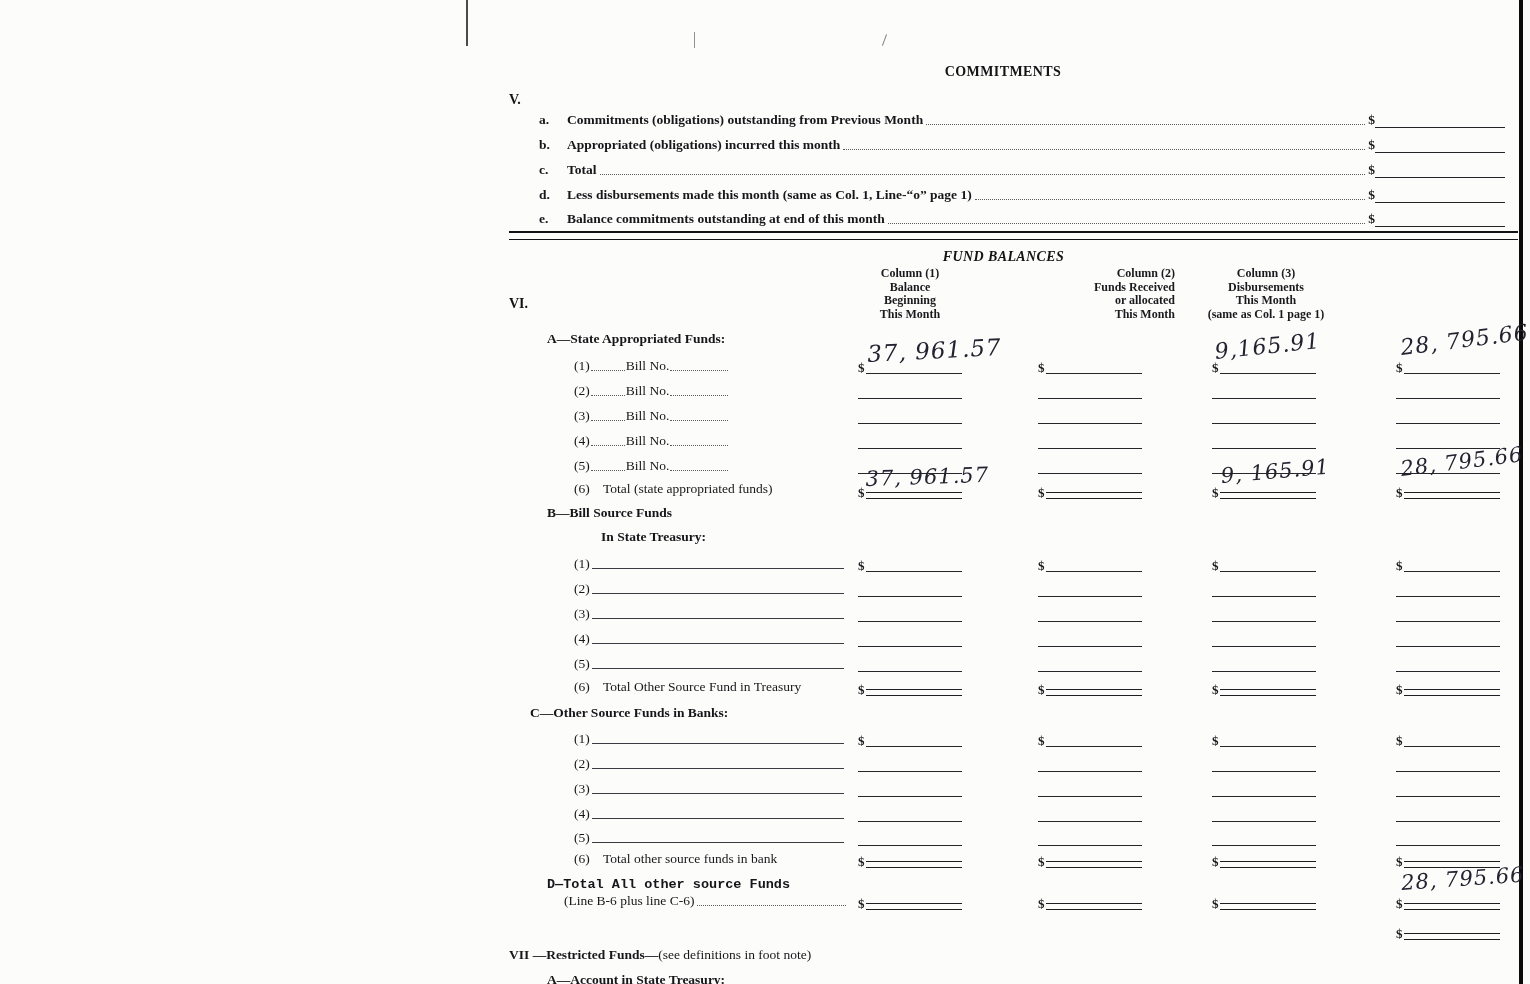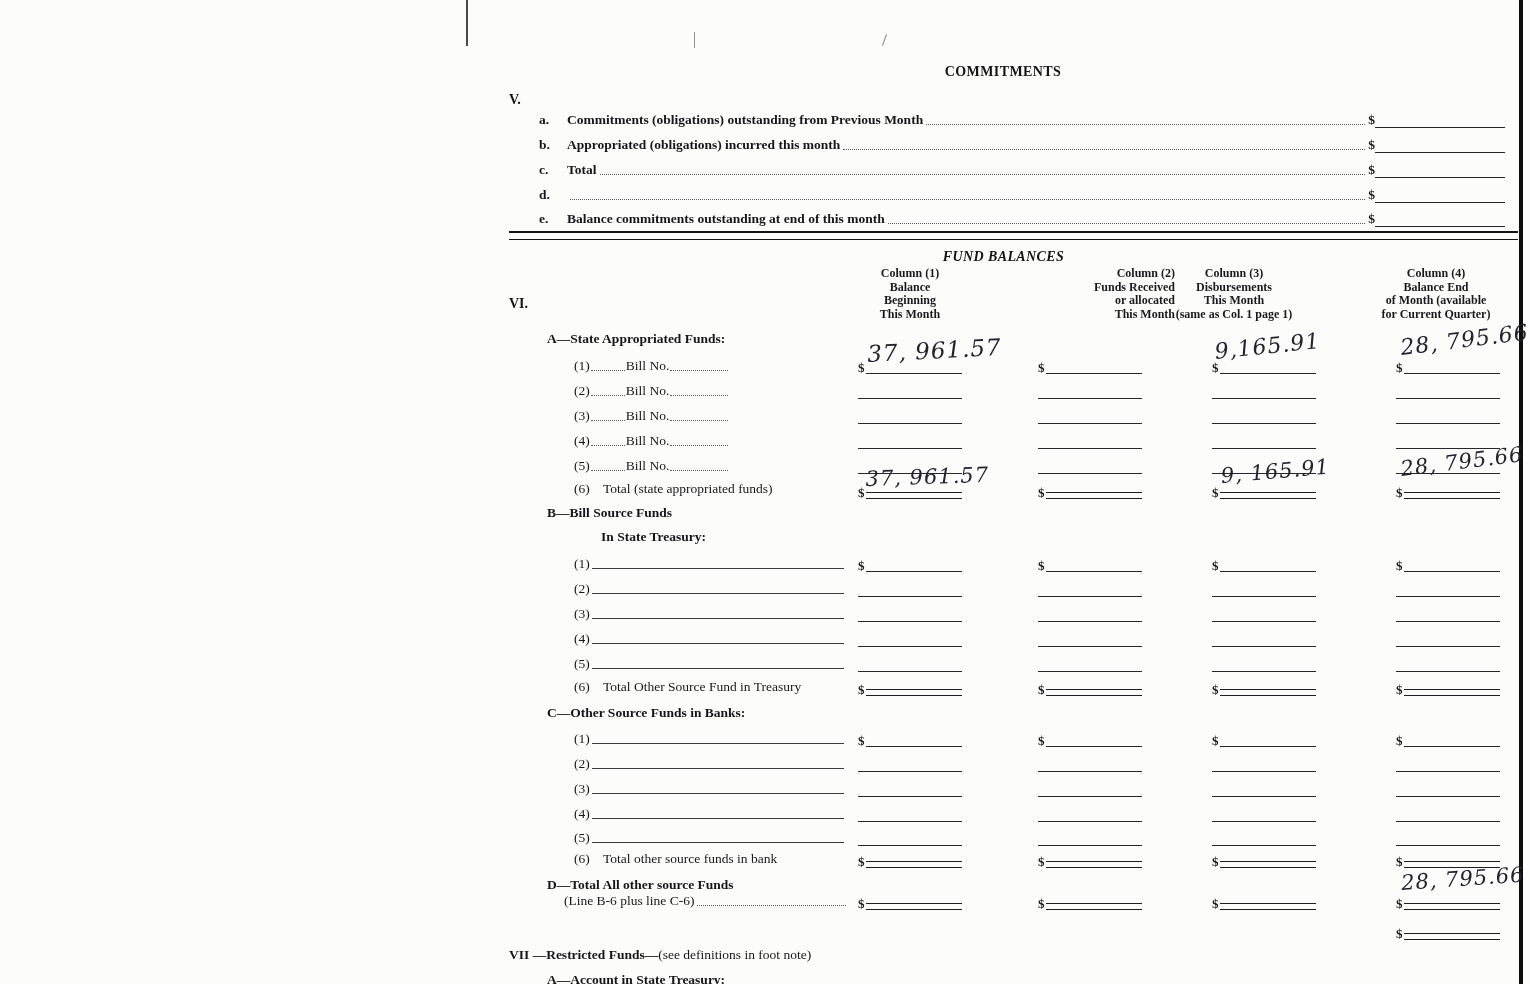--- a/index.html
+++ b/index.html
@@ -66,20 +66,21 @@
   </div>
   <div class="crow" style="top:161px;">
     <span class="lt">c.</span>
     <span class="lb">Total</span>
     <span class="lead"></span>
     <span class="d">$</span>
     <span class="uline"></span>
   </div>
   <div class="crow" style="top:186px;">
     <span class="lt">d.</span>
+    <span class="lb">Less disbursements made this month (same as Col. 1, Line-“o” page 1)</span>
     <span class="lead"></span>
     <span class="d">$</span>
     <span class="uline"></span>
   </div>
   <div class="crow" style="top:210px;">
     <span class="lt">e.</span>
     <span class="lb">Balance commitments outstanding at end of this month</span>
     <span class="lead"></span>
     <span class="d">$</span>
     <span class="uline"></span>
@@ -94,31 +95,25 @@
     <div>Balance</div>
     <div>Beginning</div>
     <div>This Month</div>
   </div>
   <div class="colhead" style="left:1005px;width:170px;text-align:right;">
     <div>Column (2)</div>
     <div>Funds Received</div>
     <div>or allocated</div>
     <div>This Month</div>
   </div>
-  <div class="colhead" style="left:1144px;width:180px;">
+  <div class="colhead" style="left:1176px;width:180px;">
     <div>Column (3)</div>
     <div>Disbursements</div>
     <div>This Month</div>
     <div>(same as Col. 1 page 1)</div>
-  </div>
-  <div class="colhead" style="left:1346px;width:180px;">
-    <div>Column (4)</div>
-    <div>Balance End</div>
-    <div>of Month (available</div>
-    <div>for Current Quarter)</div>
   </div>
 
   <div class="seclab" style="left:509px;top:296px;text-align:right;">VI.</div>
 
   <div class="shead" style="left:547px;top:331px;">A—State Appropriated Funds:</div>
 
   <div class="arow" style="top:358px;">
     <span class="num">(1)</span>
     <span class="dt w34"></span>
     <span>Bill No.</span>
@@ -336,21 +331,21 @@
     </div>
   <div class="cell c3" style="top:680px;">
       <span class="d">$</span>
       <span class="line2"></span>
     </div>
   <div class="cell c4" style="top:680px;">
       <span class="d">$</span>
       <span class="line2"></span>
     </div>
 
-  <div class="shead" style="left:547px;top:705px;">C—Other Source Funds in Banks:</div>
+  <div class="shead" style="left:530px;top:705px;">C—Other Source Funds in Banks:</div>
 
   <div class="brow" style="top:731px;">
       <span class="num">(1)</span>
       <span class="sld"></span>
     </div>
   <div class="brow" style="top:756px;">
       <span class="num">(2)</span>
       <span class="sld"></span>
     </div>
   <div class="brow" style="top:781px;">
@@ -444,21 +439,21 @@
     </div>
   <div class="cell c3" style="top:852px;">
       <span class="d">$</span>
       <span class="line2"></span>
     </div>
   <div class="cell c4" style="top:852px;">
       <span class="d">$</span>
       <span class="line2"></span>
     </div>
 
-  <div class="shead" style="left:547px;top:877px;">D—Total All other source Funds</div>
+  <div class="shead" style="left:547px;top:877px;font-family:Liberation Mono, monospace;">D—Total All other source Funds</div>
   <div class="drow" style="left:564px;top:893px;width:282px;">
     <span style="white-space:nowrap;">(Line B-6 plus line C-6)</span>
     <span class="lead"></span>
   </div>
   <div class="cell c1" style="top:894px;">
       <span class="d">$</span>
       <span class="line2"></span>
     </div>
   <div class="cell c2" style="top:894px;">
       <span class="d">$</span>

